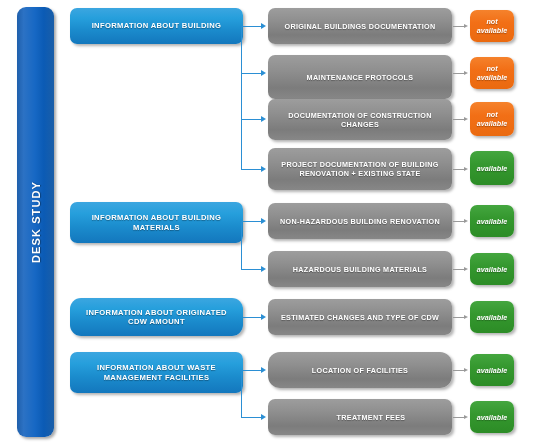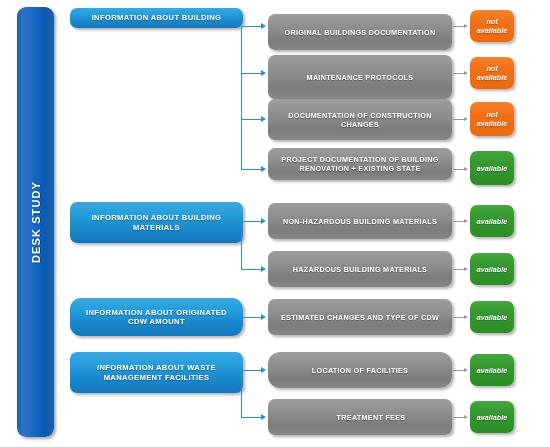--- a/index.html
+++ b/index.html
@@ -73,46 +73,46 @@
 </style>
 </head>
 <body>
 
 <div id="diagram">
 
   <div class="spine">
     <div class="spine-label">DESK STUDY</div>
   </div>
 
-  <div class="node cat" style="top:8px;height:20px;">
+  <div class="node cat" style="top:8px;height:36px;">
     <span>INFORMATION ABOUT BUILDING</span>
   </div>
 
-  <div class="node item" style="top:8px;height:36px;margin-top:6px;">
+  <div class="node item" style="top:8px;height:36px;">
     <span>ORIGINAL BUILDINGS DOCUMENTATION</span>
   </div>
   <div class="node badge notavail" style="top:10px;height:32px;">
     <span>not available</span>
   </div>
 
   <div class="node item" style="top:55px;height:44px;">
     <span>MAINTENANCE PROTOCOLS</span>
   </div>
   <div class="node badge notavail" style="top:57px;height:32px;">
     <span>not available</span>
   </div>
 
   <div class="node item" style="top:99px;height:41px;">
     <span>DOCUMENTATION OF CONSTRUCTION CHANGES</span>
   </div>
   <div class="node badge notavail" style="top:102px;height:34px;">
     <span>not available</span>
   </div>
 
-  <div class="node item" style="top:148px;height:32px;">
+  <div class="node item" style="top:148px;height:42px;">
     <span>PROJECT  DOCUMENTATION OF BUILDING RENOVATION + EXISTING STATE</span>
   </div>
   <div class="node badge avail" style="top:151px;height:34px;">
     <span>available</span>
   </div>
 
   <div class="conn v-blue" style="left:241px;top:26px;height:143px;"></div>
   <div class="conn h-blue" style="left:241px;top:26px;width:22px;"></div>
   <div class="arrow-blue" style="left:261px;top:23px;"></div>
   <div class="conn h-blue" style="left:241px;top:73px;width:22px;"></div>
@@ -129,21 +129,21 @@
   <div class="conn h-gray" style="left:453px;top:119px;width:12px;"></div>
   <div class="arrow-gray" style="left:464px;top:116.5px;"></div>
   <div class="conn h-gray" style="left:453px;top:169px;width:12px;"></div>
   <div class="arrow-gray" style="left:464px;top:166.5px;"></div>
 
   <div class="node cat" style="top:202px;height:41px;">
     <span>INFORMATION ABOUT BUILDING MATERIALS</span>
   </div>
 
   <div class="node item" style="top:203px;height:36px;">
-    <span>NON-HAZARDOUS BUILDING MATERIALS</span>
+    <span>NON-HAZARDOUS BUILDING RENOVATION</span>
   </div>
   <div class="node badge avail" style="top:205px;height:32px;">
     <span>available</span>
   </div>
 
   <div class="node item" style="top:251px;height:36px;">
     <span>HAZARDOUS BUILDING MATERIALS</span>
   </div>
   <div class="node badge avail" style="top:253px;height:32px;">
     <span>available</span>

